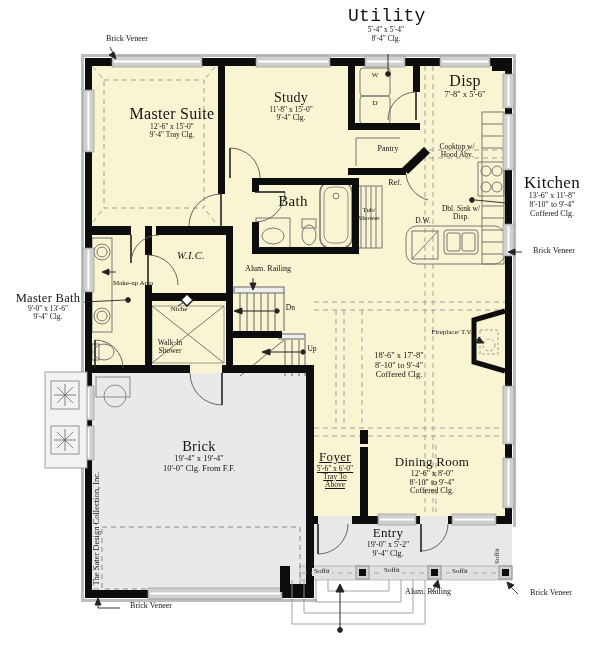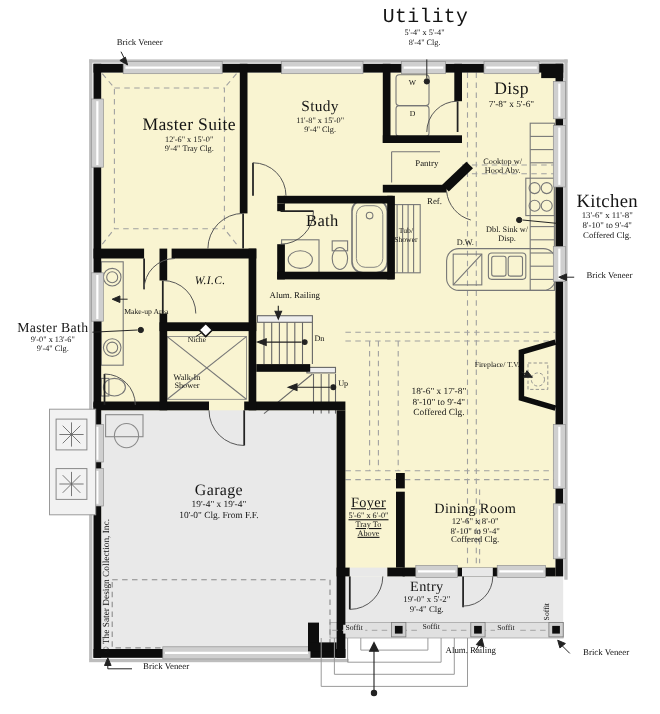--- a/index.html
+++ b/index.html
@@ -383,21 +383,21 @@
 
 <div class="lbl" style="left:346px;top:351px;width:106px;">
   <div style="font-size:8.5px;">18'-6" x 17'-8"</div>
   <div style="font-size:8.5px;">8'-10" to 9'-4"</div>
   <div style="font-size:8.5px;">Coffered Clg.</div>
 </div>
 
 <div class="lbl" style="left:429px;top:329px;width:46px;font-size:7px;">Fireplace/ T.V.</div>
 
 <div class="lbl" style="left:142px;top:438px;width:114px;">
-  <div class="title" style="font-size:14.5px;">Garage</div>
+  <div class="title" style="font-size:14.5px;">Brick</div>
   <div style="font-size:8.5px;">19'-4" x 19'-4"</div>
   <div style="font-size:8.5px;">10'-0" Clg. From F.F.</div>
 </div>
 
 <div class="lbl rot" style="left:92px;top:594px;width:180px;font-size:8.5px;">© The Sater Design Collection, Inc.</div>
 
 <div class="lbl" style="left:306px;top:450px;width:58px;text-decoration:underline;">
   <div class="title" style="font-size:13px;">Foyer</div>
   <div class="dims">5'-6" x 6'-0"</div>
   <div class="dims">Tray To</div>

